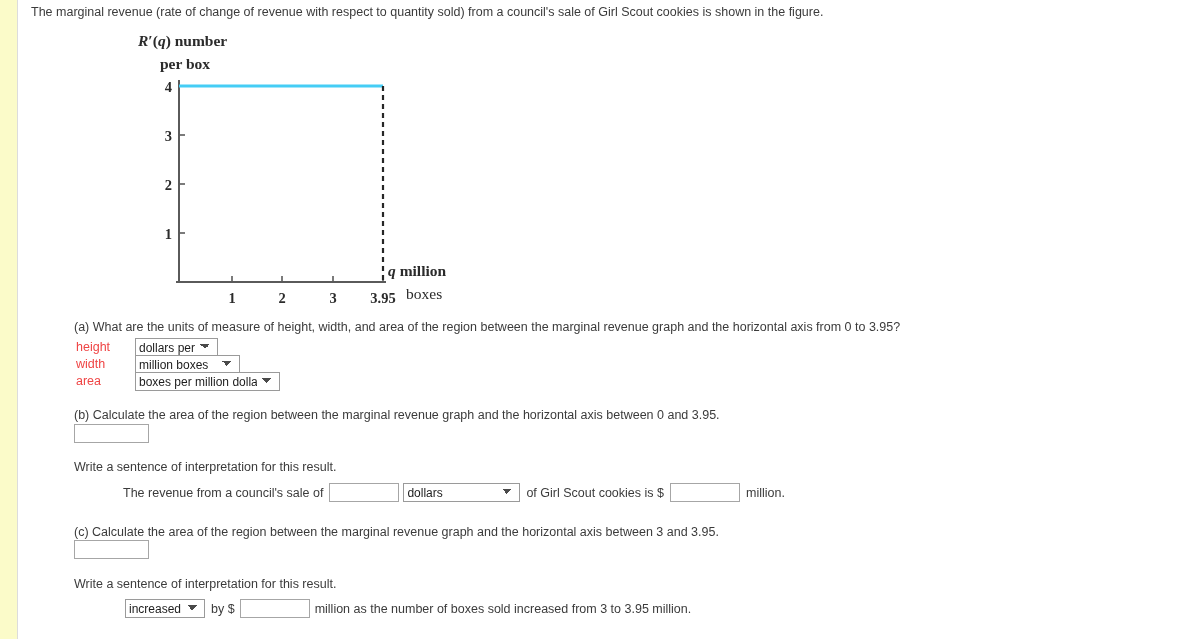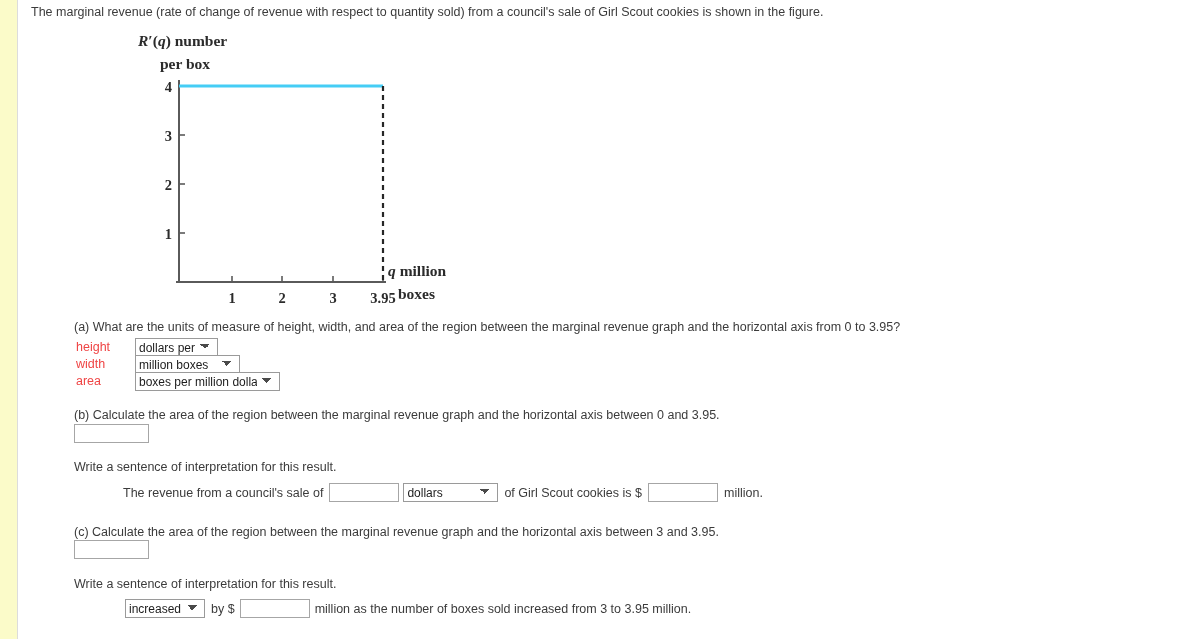--- a/index.html
+++ b/index.html
@@ -55,21 +55,21 @@
     font-family: "Liberation Serif", serif;
     font-size: 15.5px;
     color: #2b2b2b;
     white-space: nowrap;
   }
   #ylab-1 { left: 24px; top: 2px; font-weight: 600; }
   #ylab-1 .ital { font-style: italic; }
   #ylab-2 { left: 46px; top: 25px; font-weight: 600; }
   #xlab-1 { left: 274px; top: 232px; font-weight: 600; }
   #xlab-1 .ital { font-style: italic; }
-  #xlab-2 { left: 284px; top: 255px; font-weight: 700; }
+  #xlab-2 { left: 292px; top: 255px; font-weight: 400; }
 
   #plot-svg {
     position: absolute;
     left: 0; top: 0;
   }
   .tick-num {
     font-family: "Liberation Serif", serif;
     font-size: 14.5px;
     fill: #2b2b2b;
     font-weight: 600;
@@ -204,21 +204,21 @@
 
   <div class="qtext" style="left:55px; top:408px;">(b) Calculate the area of the region between the marginal revenue graph and the horizontal axis between 0 and 3.95.</div>
 
   <input class="ui-input" type="text" style="position: absolute; left: 55px; top: 424px; width: 75px;" value="">
 
   <div class="qtext" style="left:55px; top:460px;">Write a sentence of interpretation for this result.</div>
 
   <div class="sentence" style="left:102px; top:483px;">
     <span>The revenue from a council's sale of</span>
     <input class="ui-input" type="text" style="width: 70px; margin: 0px 4px;" value="">
-    <select class="ui-select" style="width:95px; margin:0 4px 0 0;">
+    <select class="ui-select" style="width:117px; margin:0 4px 0 0;">
       <option>dollars</option>
     </select>
     <span>of Girl Scout cookies is $</span>
     <input class="ui-input" type="text" style="width: 70px; margin: 0px 4px;" value="">
     <span>million.</span>
   </div>
 
   <div class="qtext" style="left:55px; top:525px;">(c) Calculate the area of the region between the marginal revenue graph and the horizontal axis between 3 and 3.95.</div>
 
   <input class="ui-input" type="text" style="position: absolute; left: 55px; top: 540px; width: 75px;" value="">

